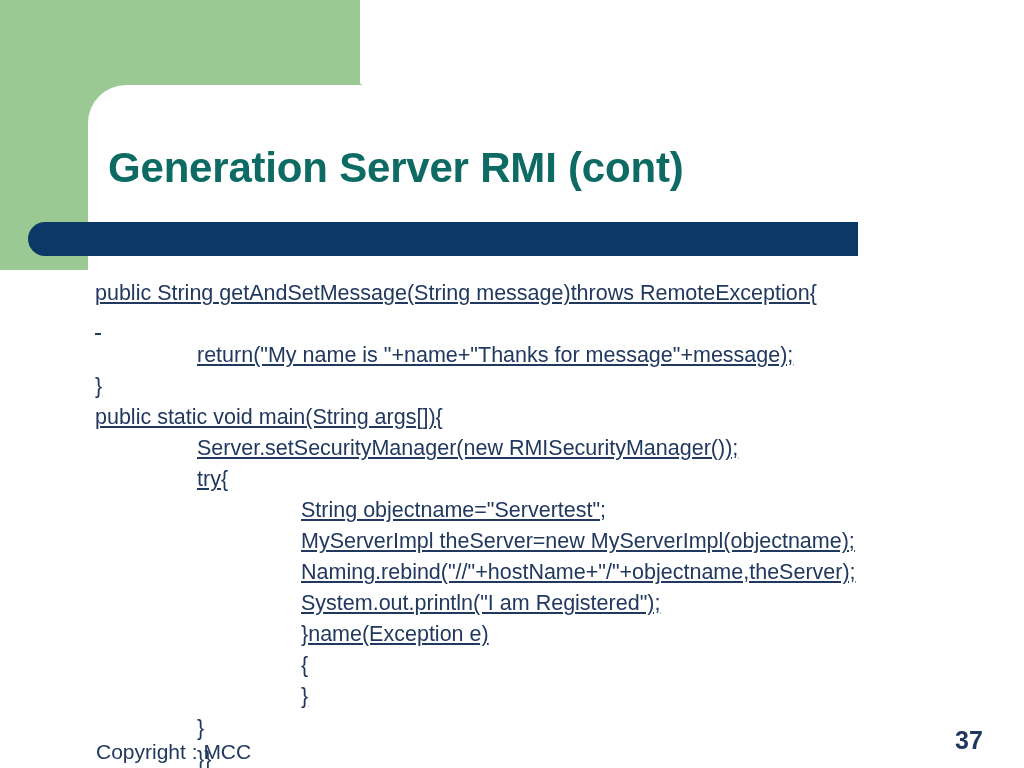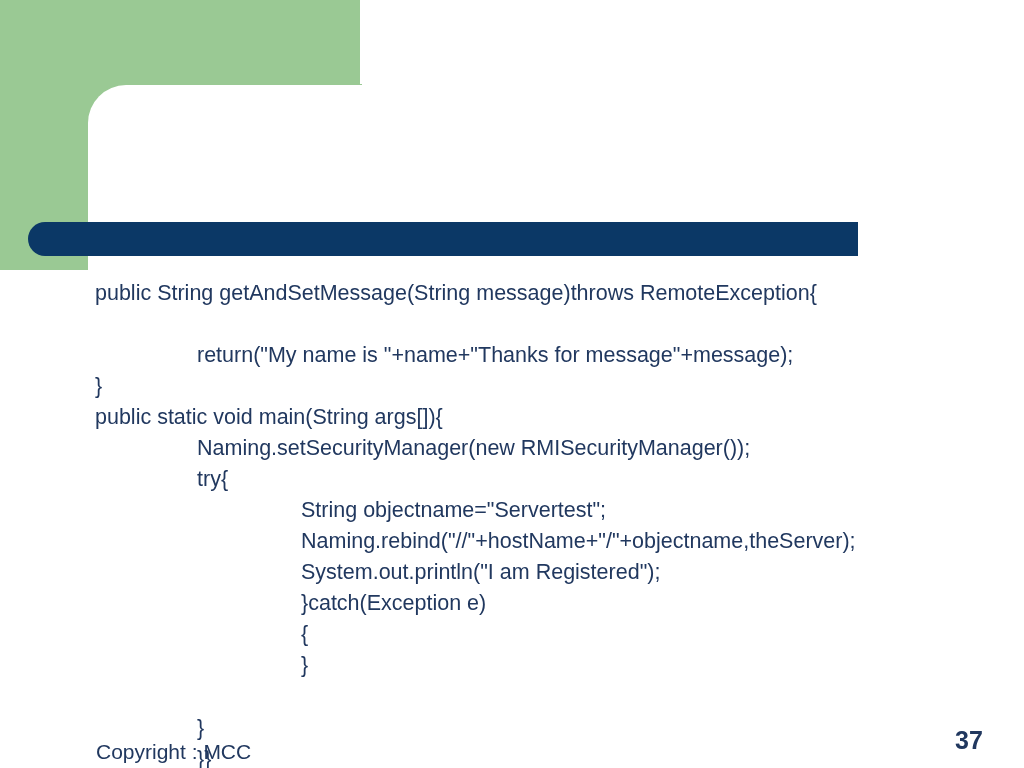--- a/index.html
+++ b/index.html
@@ -78,20 +78,21 @@
   
   .code-body {
     position: absolute;
     left: 95px;
     top: 278px;
     width: 920px;
     font-size: 21.5px;
     line-height: 31px;
     color: #21385f;
     white-space: nowrap;
+    text-decoration: underline;
   }
   .code-line {
     height: 31px;
   }
   .code-line.blank {
     height: 31px;
   }
   .ind-0 { padding-left: 0px; }
   .ind-1 { padding-left: 102px; }
   .ind-2 { padding-left: 206px; }
@@ -138,33 +139,35 @@
 <body>
 
 <div id="slide">
 
   <div class="deco-green-block"></div>
   <div class="deco-green-strip"></div>
   <div class="deco-green-corner"></div>
   <div class="deco-white-panel"></div>
   <div class="deco-navy-bar"></div>
 
+  <div class="slide-title">Generation Server RMI (cont)</div>
 
   <div class="code-body">
       <div class="code-line ind-0">public String getAndSetMessage(String message)throws RemoteException{</div>
       <div class="code-line ind-0 blank">&nbsp;</div>
       <div class="code-line ind-1">return("My name is "+name+"Thanks for message"+message);</div>
       <div class="code-line ind-0">}</div>
       <div class="code-line ind-0">public static void main(String args[]){</div>
-      <div class="code-line ind-1">Naming.setSecurityManager(new RMISecurityManager());</div>
+      <div class="code-line ind-1">Server.setSecurityManager(new RMISecurityManager());</div>
       <div class="code-line ind-1">try{</div>
       <div class="code-line ind-2">String objectname="Servertest";</div>
+      <div class="code-line ind-2">MyServerImpl theServer=new MyServerImpl(objectname);</div>
       <div class="code-line ind-2">Naming.rebind("//"+hostName+"/"+objectname,theServer);</div>
       <div class="code-line ind-2">System.out.println("I am Registered");</div>
-      <div class="code-line ind-2">}catch(Exception e)</div>
+      <div class="code-line ind-2">}name(Exception e)</div>
       <div class="code-line ind-2">{</div>
       <div class="code-line ind-2">}</div>
     </div>
 
   <div class="overflow-brace b1">}</div>
   <div class="overflow-brace b2">}}</div>
 
   <div class="footer-copyright">Copyright : MCC</div>
 
 

